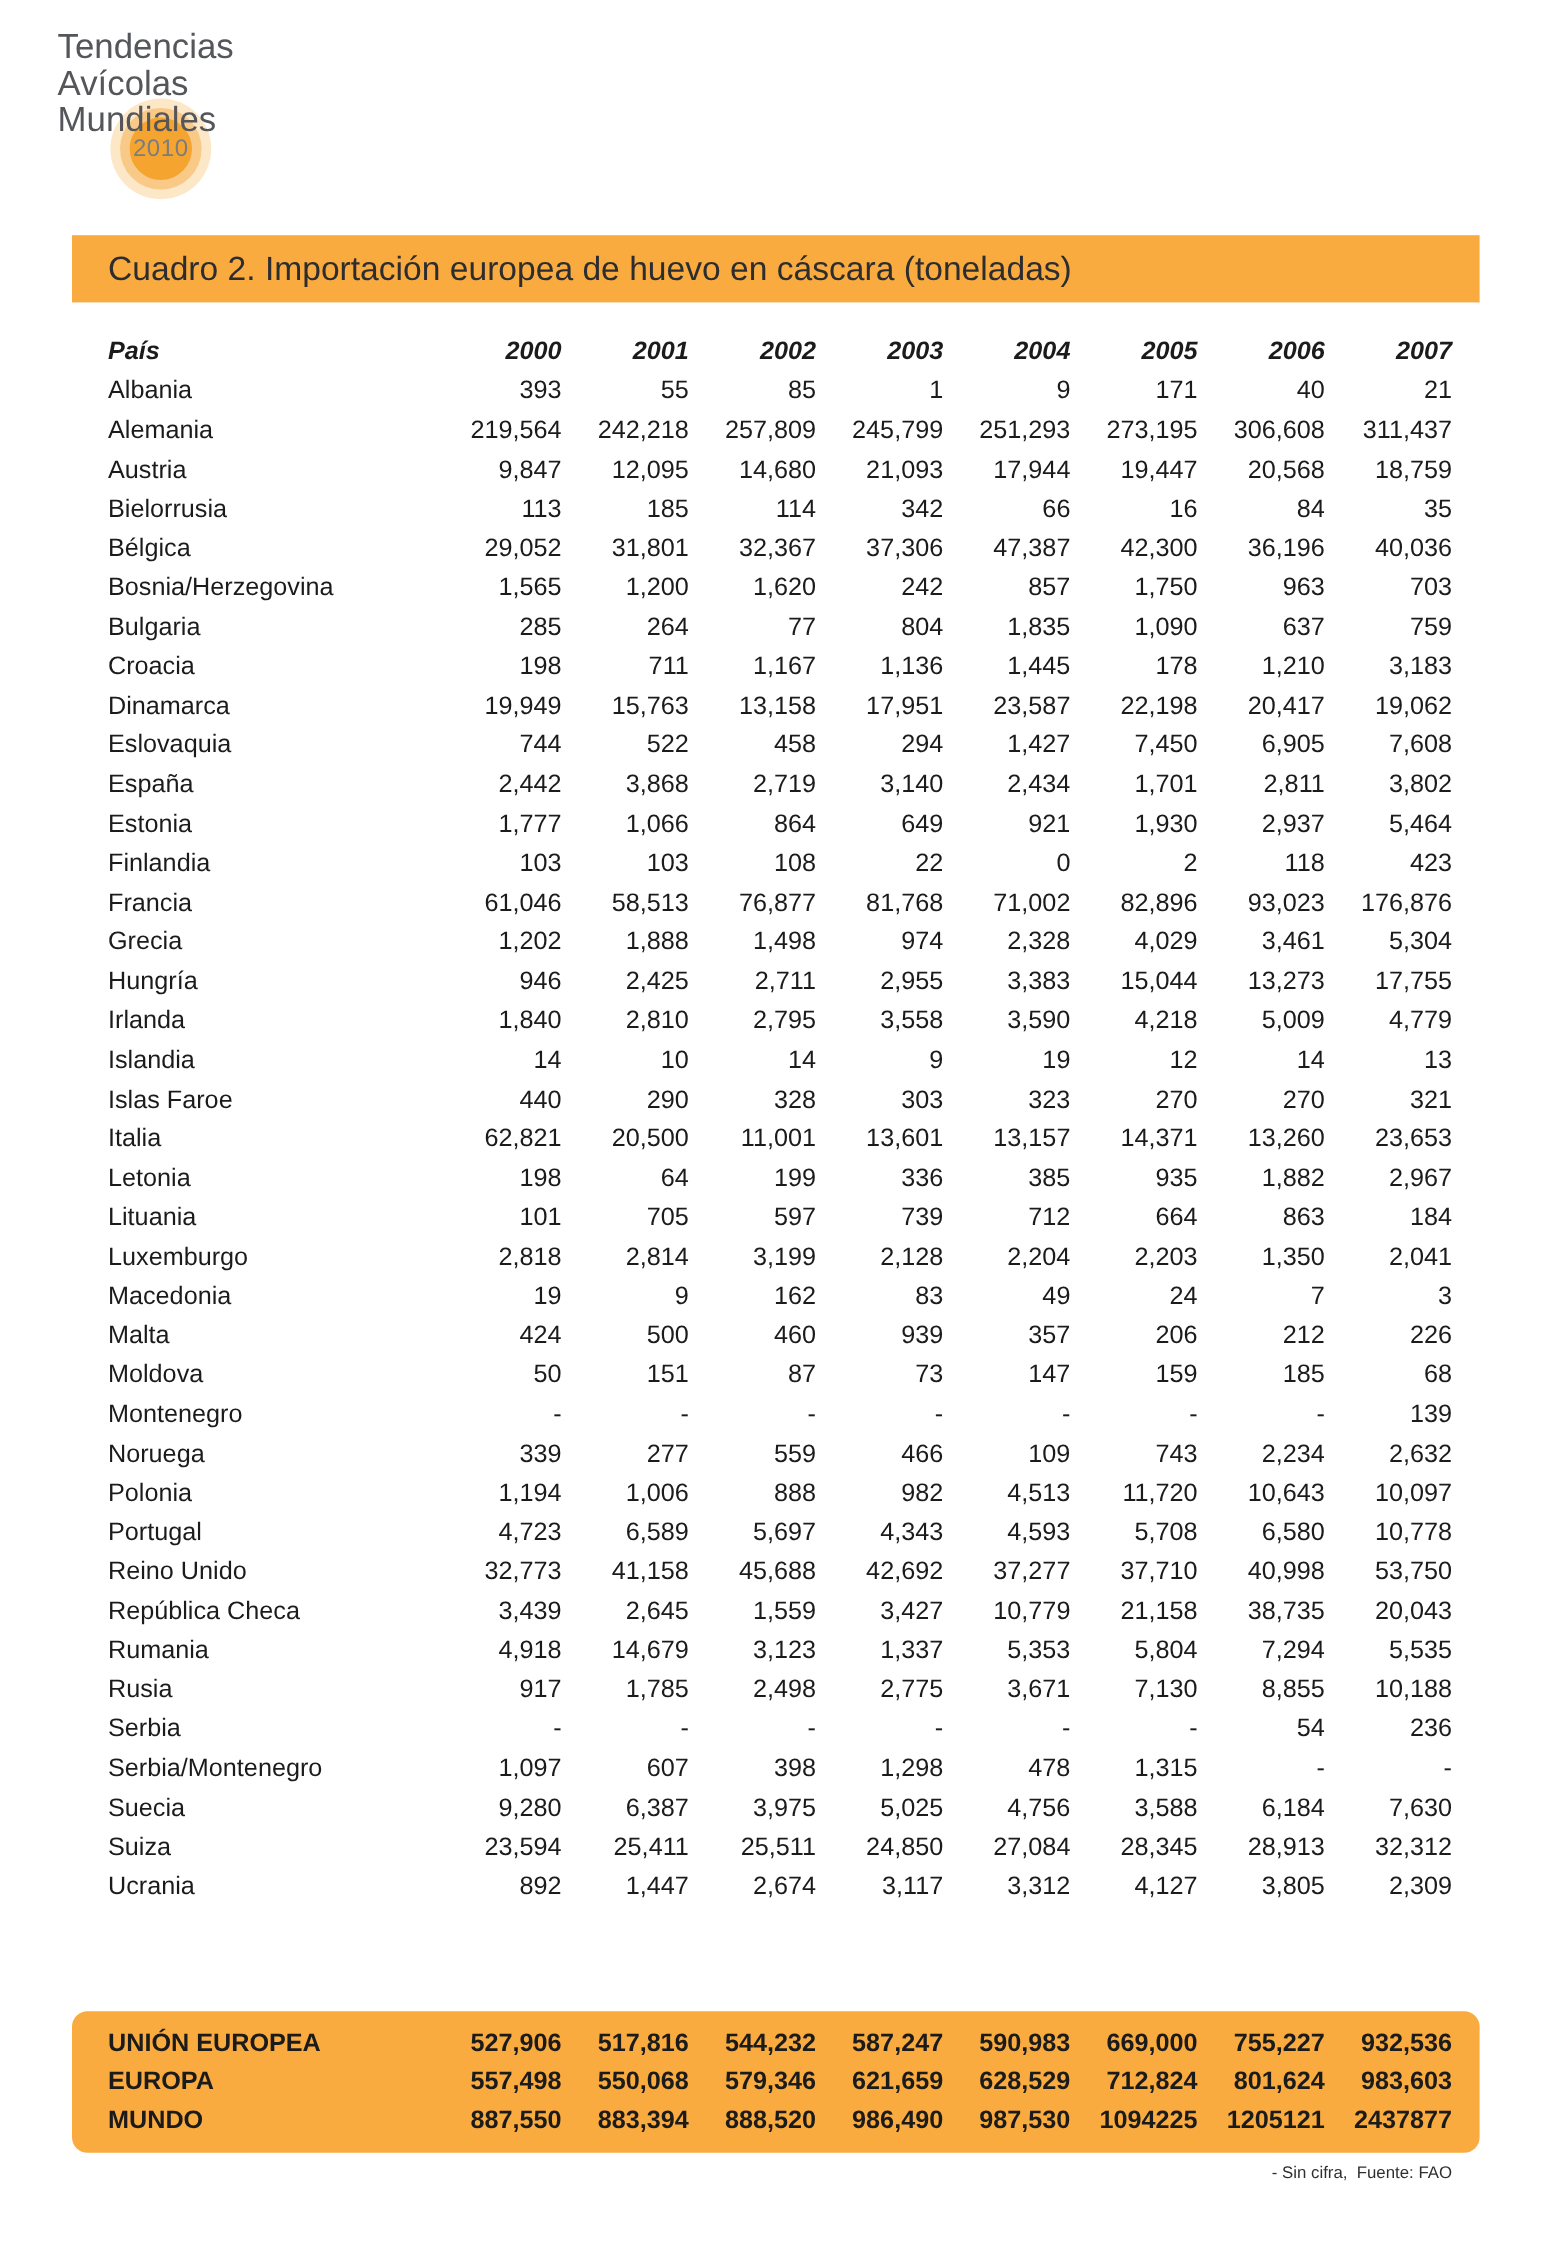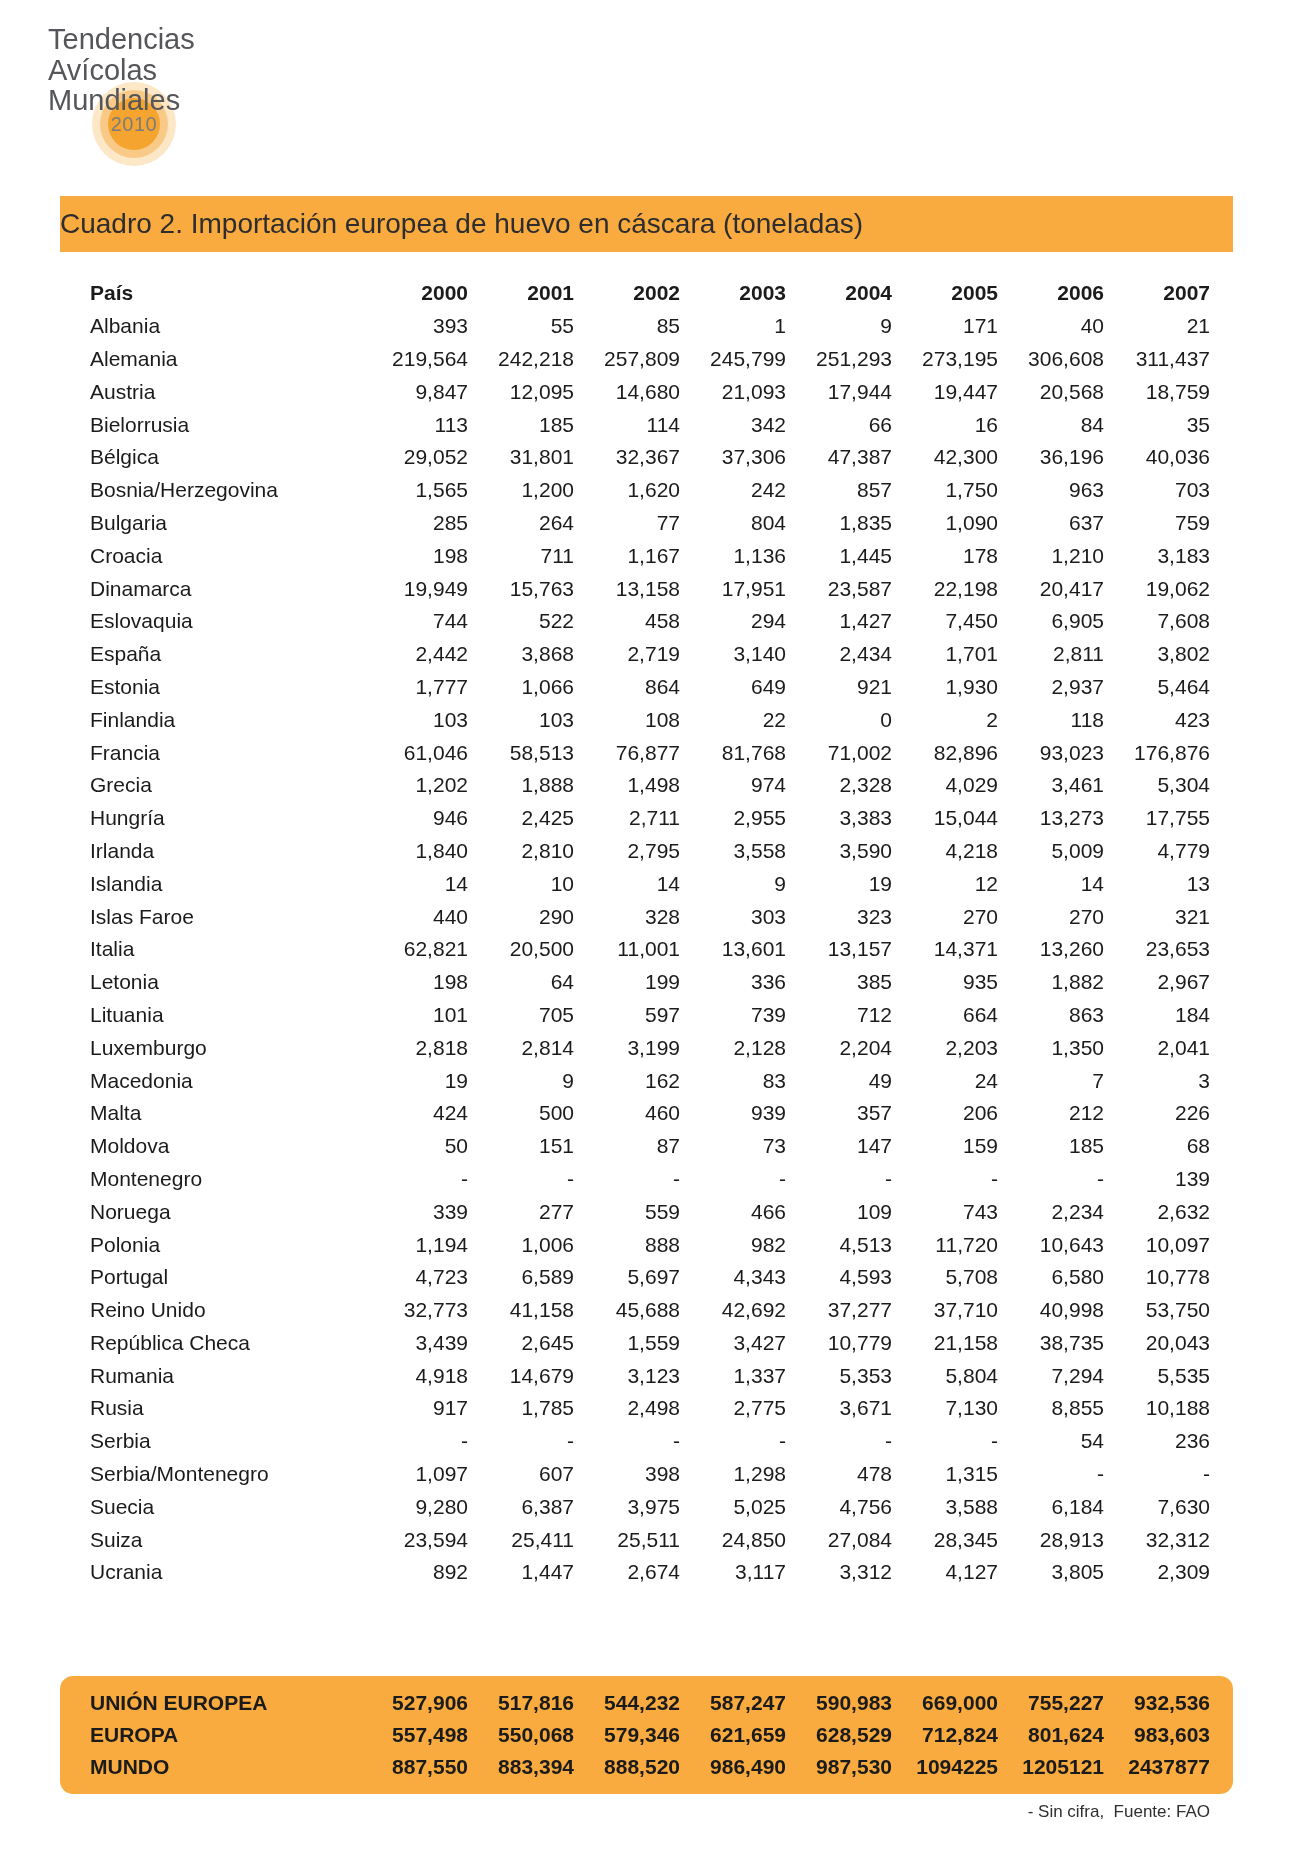--- a/index.html
+++ b/index.html
@@ -13,38 +13,38 @@
     display:flex;align-items:center;justify-content:center;z-index:1;}
   .logo-circle .ring-mid{width:68px;height:68px;border-radius:50%;
     display:flex;align-items:center;justify-content:center;}
   .logo-circle .ring-inner{width:52px;height:52px;border-radius:50%;
     display:flex;align-items:center;justify-content:center;}
   .logo-year{font-size:20px;letter-spacing:.5px;}
   .logo-text{position:relative;z-index:2;font-size:29px;line-height:30.5px;font-weight:400;}
   
   .title-bar{position:absolute;left:60px;top:196px;width:1173px;height:56px;
     display:flex;align-items:center;}
-  .title-bar .title{font-size:28px;color:#2d2d2f;}
+  .title-bar .title{font-size:28px;color:#2d2d2f;padding-left:30px;}
   
   .table-wrap{position:absolute;left:60px;top:277px;width:1150px;}
   table{border-collapse:collapse;table-layout:fixed;width:1150px;}
   col.c-country{width:302px;}
   col.c-num{width:106px;}
   th,td{height:32.8px;padding:0;font-size:21px;vertical-align:middle;white-space:nowrap;}
-  th{font-weight:bold;}
+  th{font-weight:bold;font-style:italic;}
   .country-col{text-align:left;padding-left:30px;}
   .num{text-align:right;}
   
   .summary-band{position:absolute;left:60px;top:1676px;width:1173px;height:118px;
     display:flex;align-items:center;}
   .summary-band table{width:1150px;}
   .summary-band th,.summary-band td{height:31.6px;font-weight:bold;font-size:21px;}
   
   .footnote{position:absolute;left:60px;top:1802px;width:1150px;text-align:right;
-    font-size:17px;color:#2f2f31;white-space:pre;}
+    font-size:14px;color:#2f2f31;white-space:pre;}
 </style>
 </head>
 <body>
 
 <div class="logo">
   <div class="logo-circle" style="background: rgb(252, 231, 199);">
     <div class="ring-mid" style="background: rgb(249, 202, 135);">
       <div class="ring-inner" style="background: rgb(245, 165, 47);">
         <span class="logo-year" style="color: rgb(122, 124, 127);">2010</span>
       </div>

